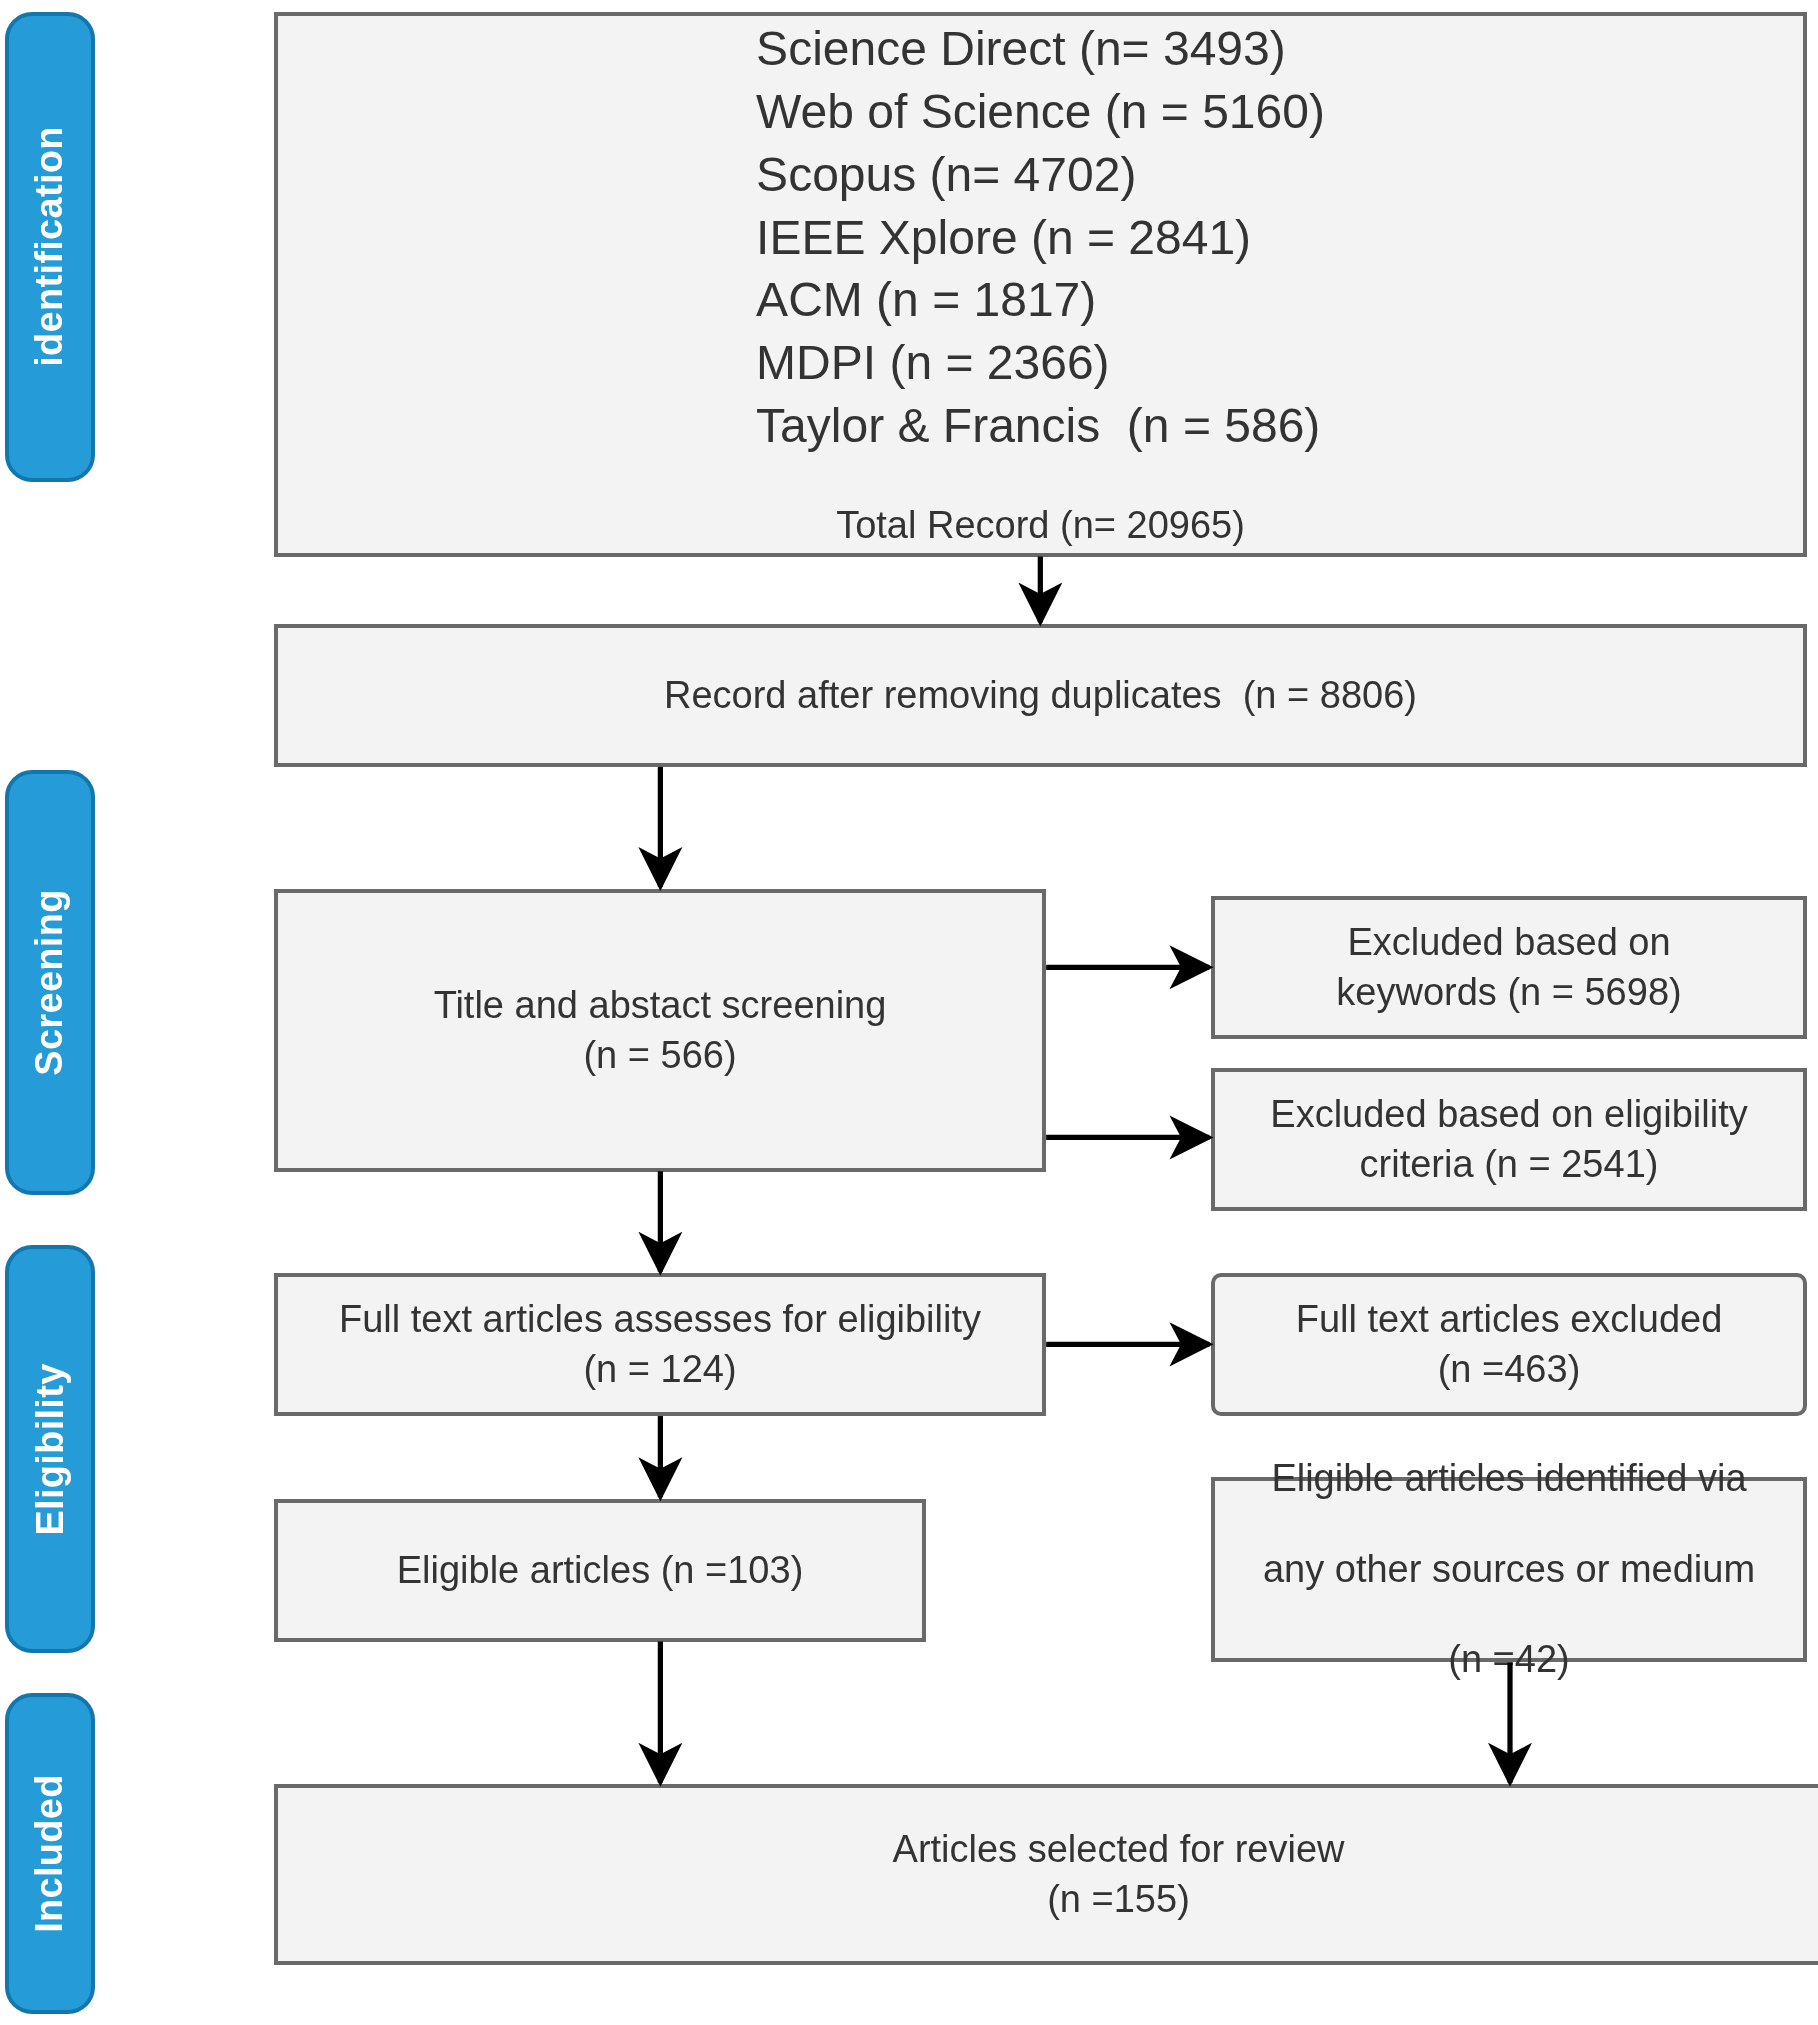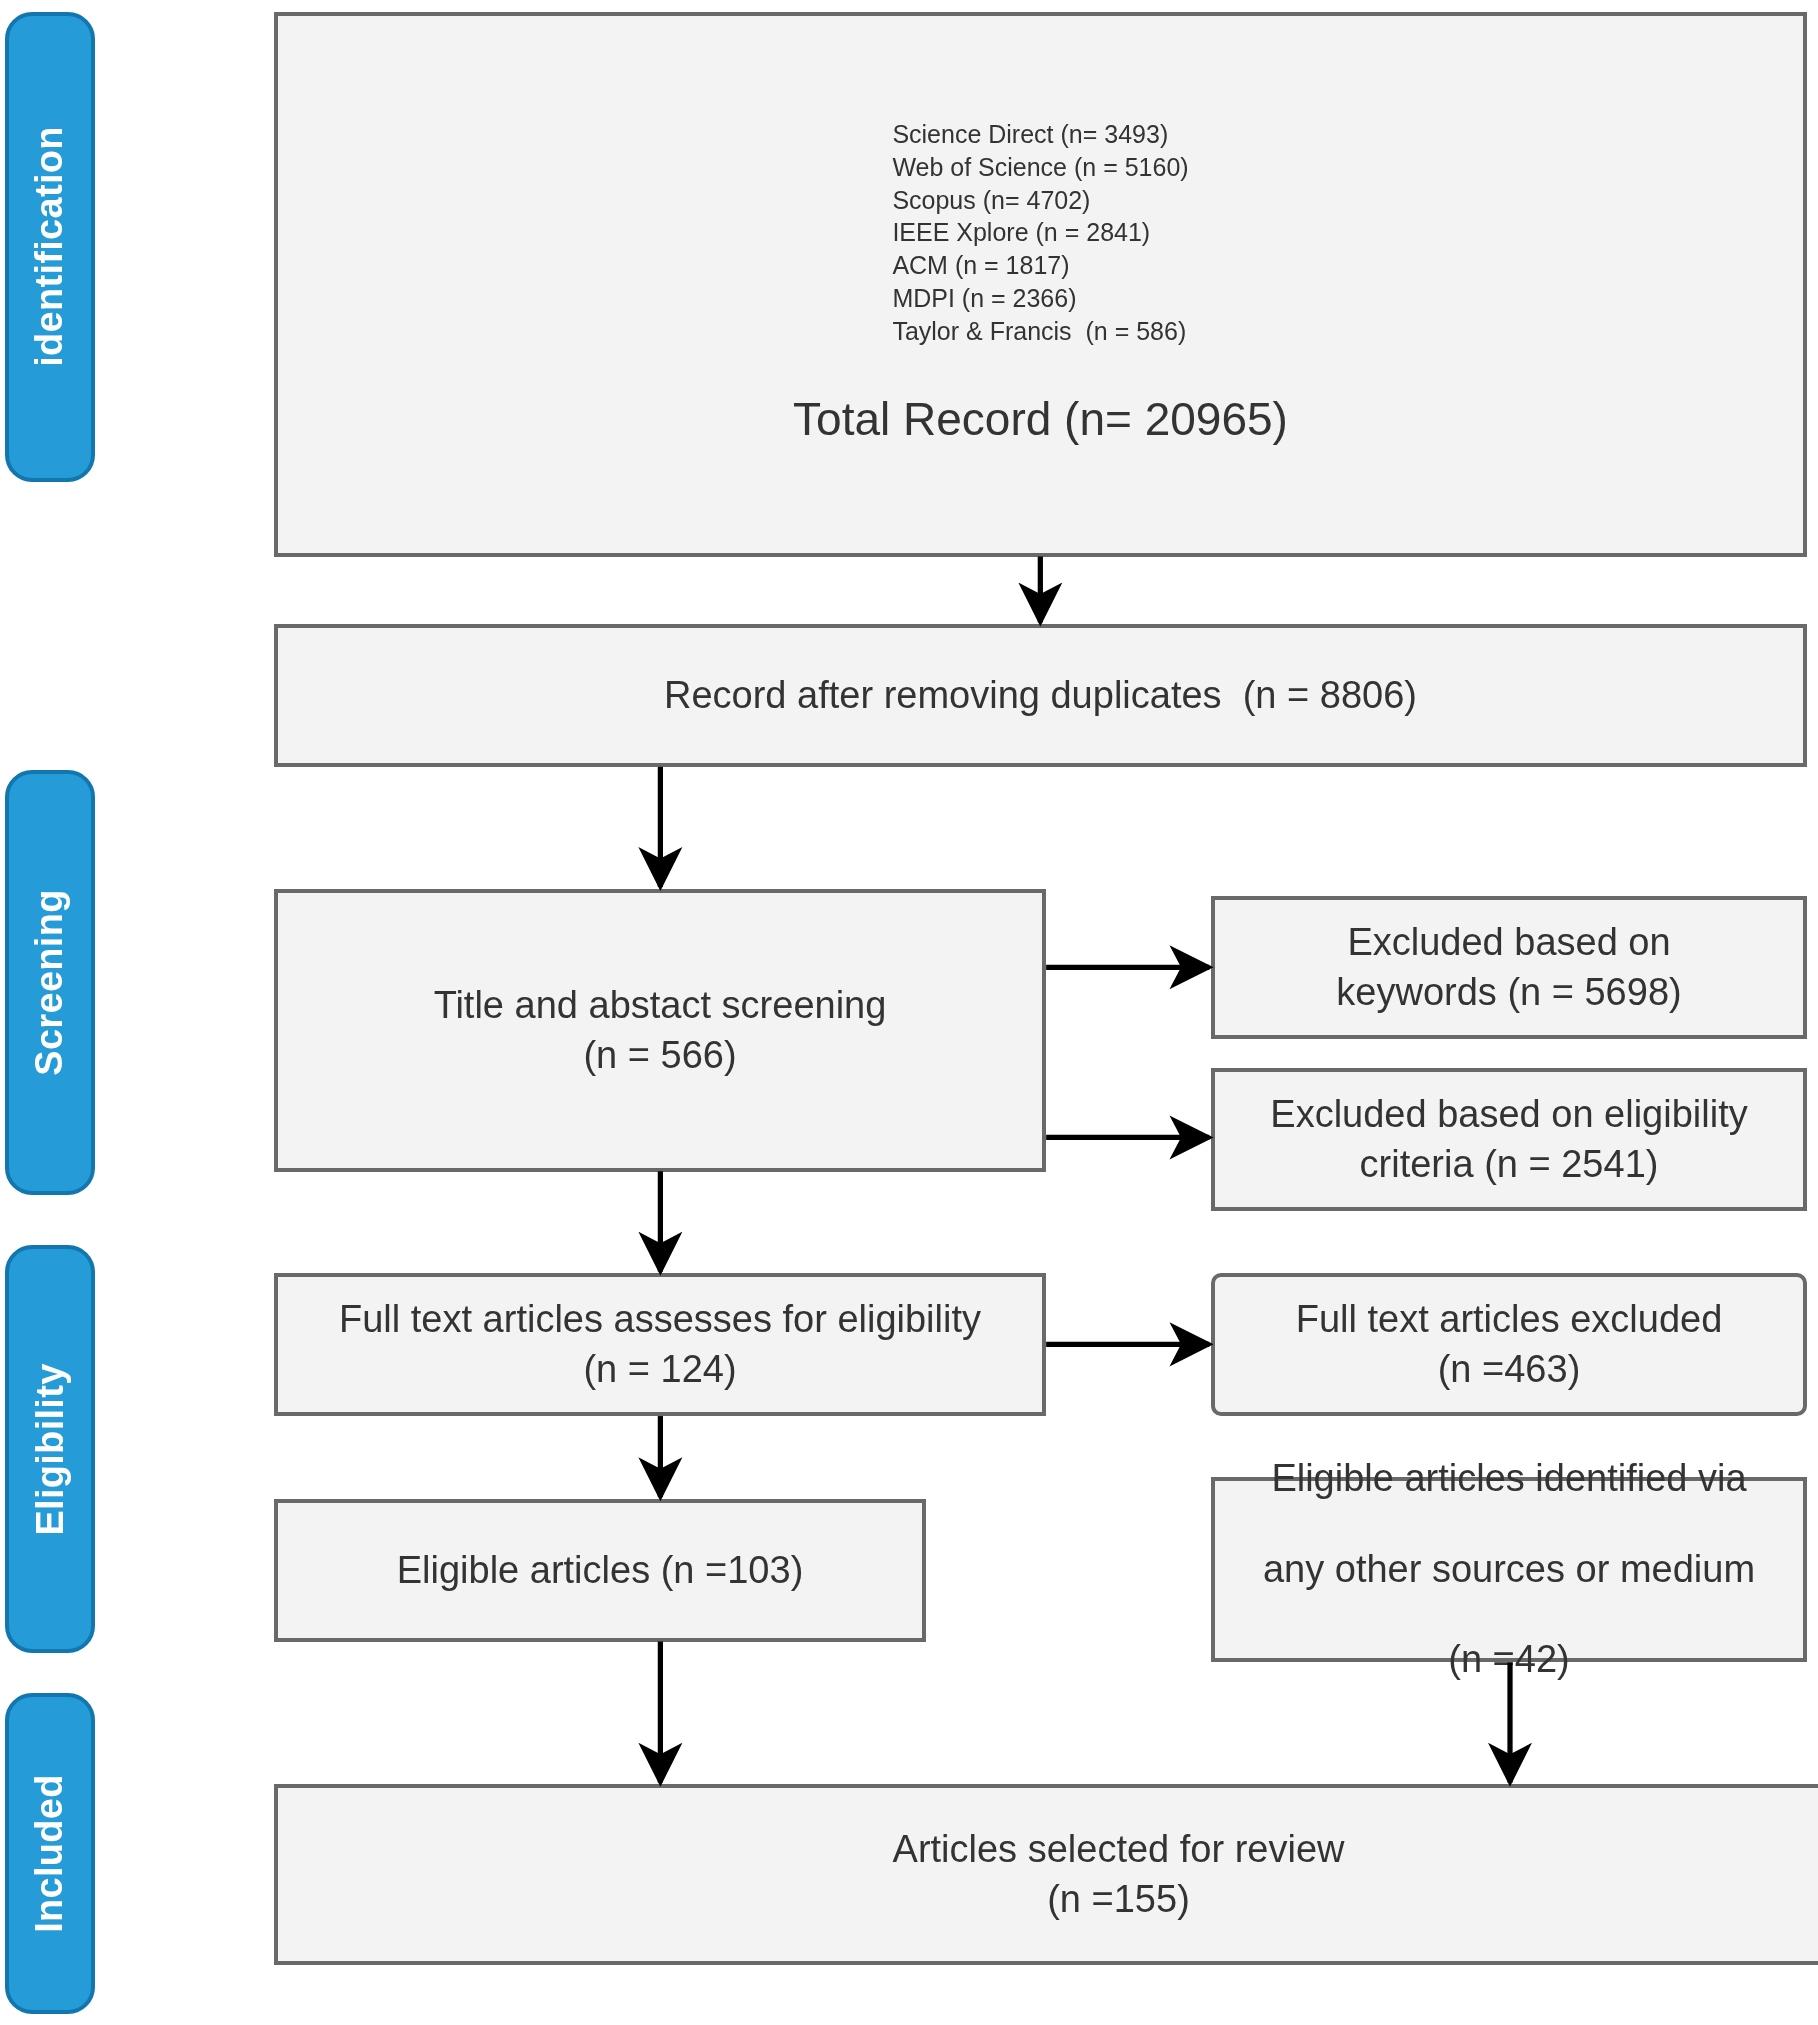--- a/index.html
+++ b/index.html
@@ -54,26 +54,26 @@
     line-height: 1.30;
     text-align: center;
   }
   .flow-box .line { display: block; white-space: pre; }
 
   
   .ident-list {
     display: flex;
     flex-direction: column;
     align-items: flex-start;
-    font-size: 25px;
+    font-size: 48px;
     line-height: 1.31;
   }
   .ident-total {
     margin-top: 43px;
-    font-size: 46px;
+    font-size: 38px;
     align-self: center;
   }
 
   
   #arrows {
     position: absolute;
     left: 0; top: 0;
     width: 1819px; height: 2025px;
     pointer-events: none;
   }

